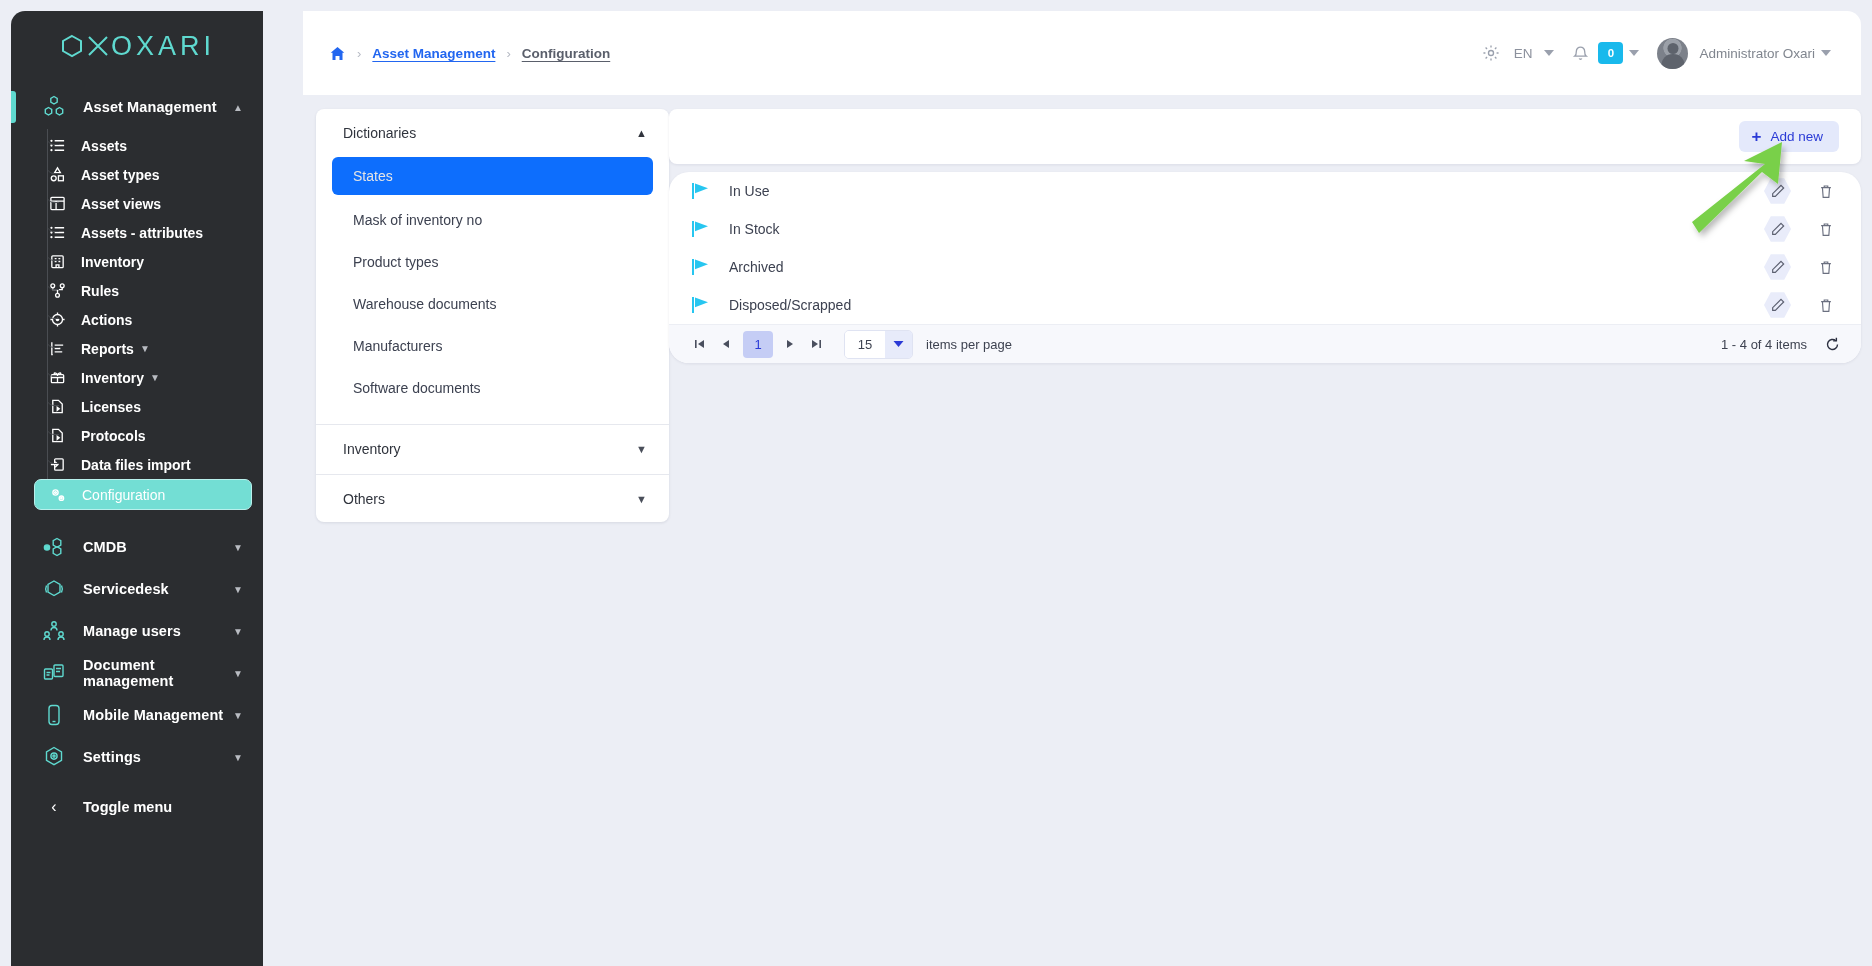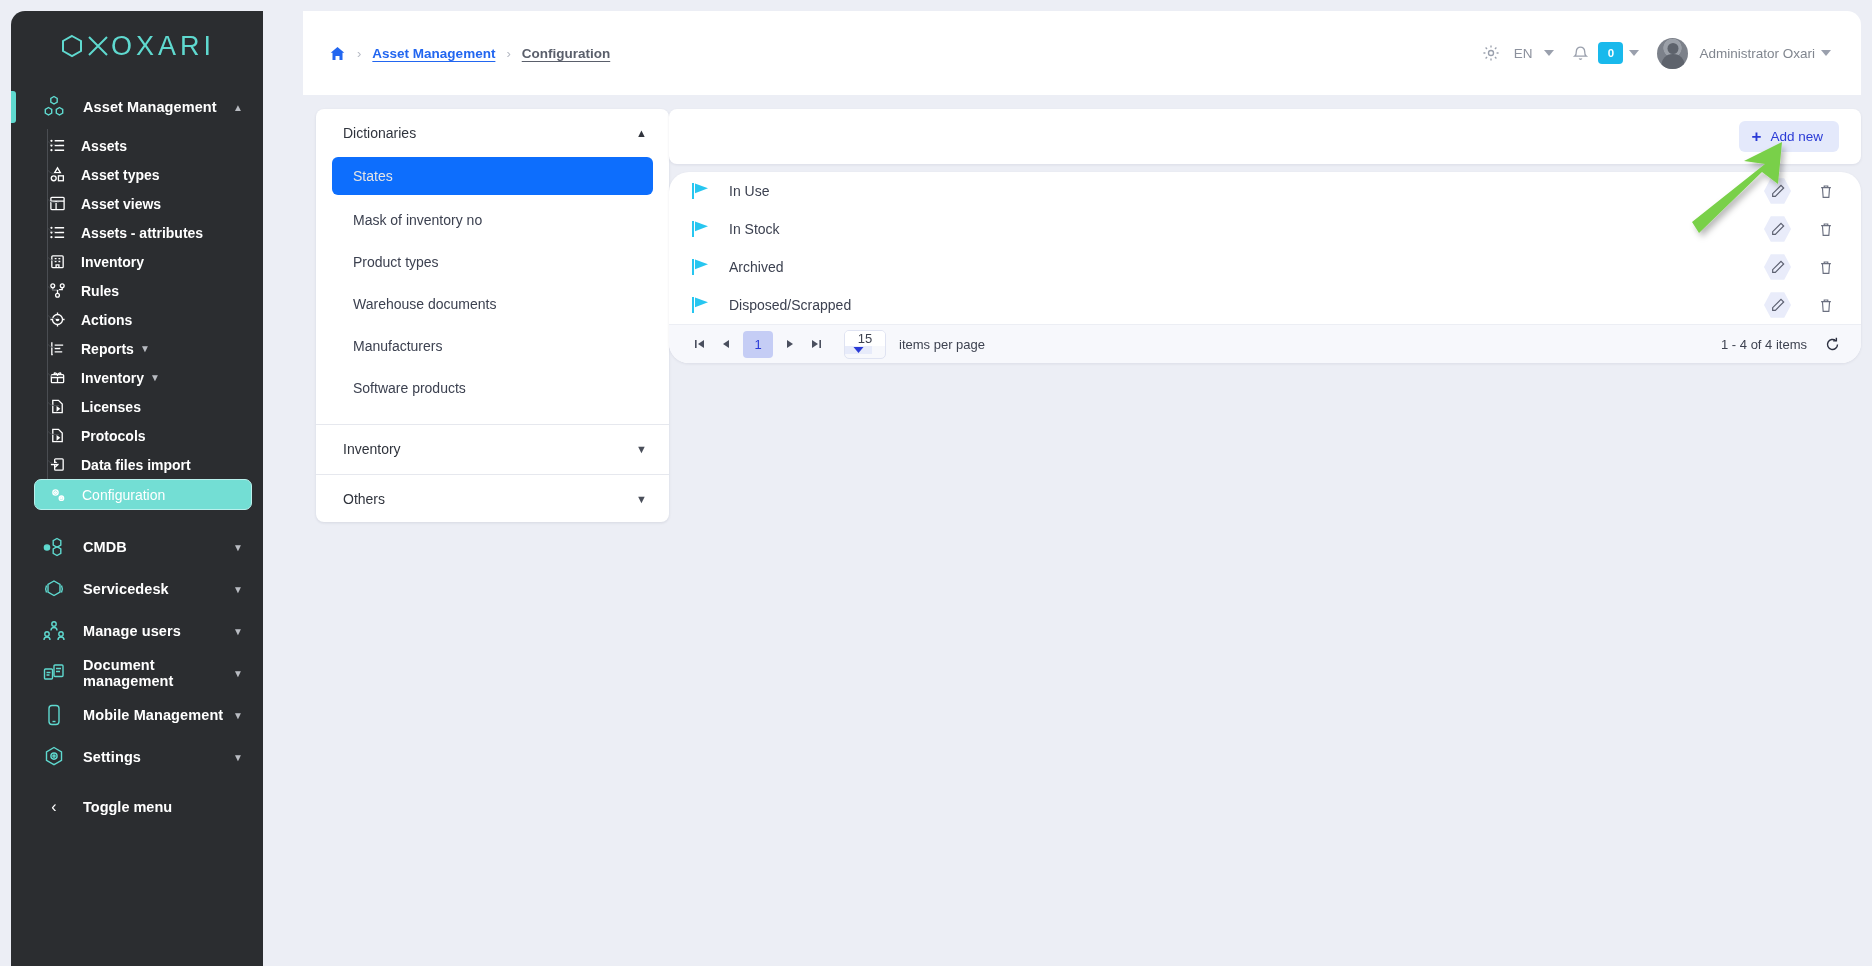--- a/index.html
+++ b/index.html
@@ -207,21 +207,21 @@
     width: 26px; height: 26px; display: flex; align-items: center; justify-content: center;
     color: #4a4f5e; cursor: pointer; font-size: 11px;
   }
   .pg-num {
     width: 30px; height: 27px; background: #c5cdf5; color: #2a3ad6;
     border-radius: 4px; display: flex; align-items: center; justify-content: center;
     font-size: 13px; margin: 0 4px; cursor: pointer;
   }
   .pg-select {
     display: flex; align-items: stretch; height: 29px; margin-left: 15px;
-    border: 1px solid #dfe3f2; border-radius: 5px; overflow: hidden; cursor: pointer; flex-direction: column;
+    border: 1px solid #dfe3f2; border-radius: 5px; overflow: hidden; cursor: pointer;
   }
   .pg-select .v {
     width: 40px; display: flex; align-items: center; justify-content: center;
     font-size: 13px; color: #3d4250; background: #ffffff;
   }
   .pg-select .a {
     width: 27px; background: #e7ebfa; display: flex; align-items: center; justify-content: center;
   }
   .pg-ipp { font-size: 13px; color: #3d4250; margin-left: 13px; }
   .pg-right { margin-left: auto; display: flex; align-items: center; gap: 17px; }
@@ -553,21 +553,21 @@
         <div class="dict-head">
           <span class="t">Dictionaries</span>
           <span class="c">▲</span>
         </div>
         <div class="dict-body">
           <div class="dict-item active">States</div>
           <div class="dict-item">Mask of inventory no</div>
           <div class="dict-item">Product types</div>
           <div class="dict-item">Warehouse documents</div>
           <div class="dict-item">Manufacturers</div>
-          <div class="dict-item">Software products</div>
+          <div class="dict-item">Software documents</div>
         </div>
         <div class="dict-div"></div>
         <div class="dict-sec">
           <span class="t">Inventory</span>
           <span class="c">▼</span>
         </div>
         <div class="dict-div"></div>
         <div class="dict-sec">
           <span class="t">Others</span>
           <span class="c">▼</span>

